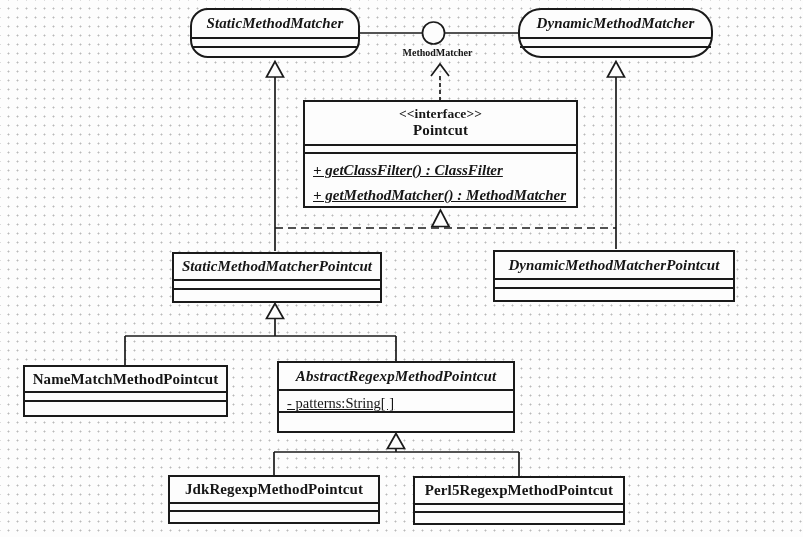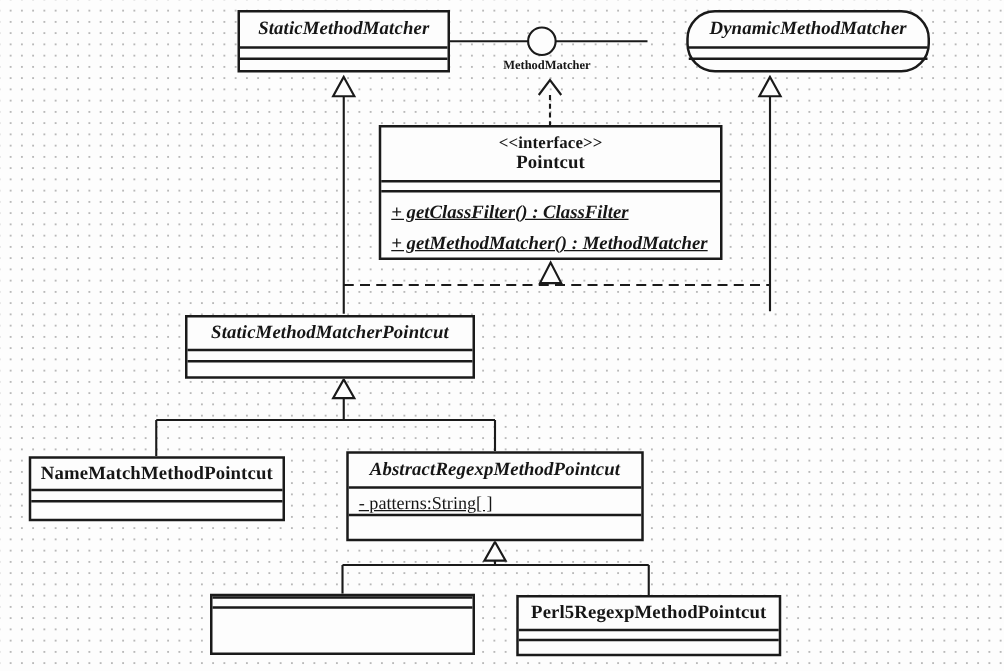--- a/index.html
+++ b/index.html
@@ -109,66 +109,72 @@
       <polygon points="440.5,210 432,226.5 449,226.5"></polygon>
       <polygon points="275,303.5 266.5,318.5 283.5,318.5"></polygon>
       <polygon points="396,433.5 387.5,448.5 404.5,448.5"></polygon>
 
       <circle cx="433.5" cy="33" r="11"></circle>
     </g>
   </svg>
 
   <div class="float-label" style="left:370px; top:47px; width:135px;">MethodMatcher</div>
 
-  <div class="uml-class" style="left:190px; top:8px; width:170px; height:50px;">
+  <div class="uml-class" style="left:190px; top:8px; width:170px; height:50px;border-radius:18px;">
     <div class="uml-title abstract" style="height:27px;">StaticMethodMatcher</div>
     <div class="cmp" style="height:9px;"></div>
     <div class="cmp grow"></div>
   </div>
 
-  <div class="uml-class" style="left:549px; top:8px; width:195px; height:50px;border-radius:23px;">
+  <div class="uml-class" style="left:518px; top:8px; width:195px; height:50px;border-radius:23px;">
     <div class="uml-title abstract" style="height:27px;">DynamicMethodMatcher</div>
     <div class="cmp" style="height:9px;"></div>
     <div class="cmp grow"></div>
   </div>
 
   <div class="uml-class" style="left:303px; top:100px; width:275px; height:108px;">
     <div class="uml-title" style="height:42px;">
       <span class="stereotype">&lt;&lt;interface&gt;&gt;</span>
       <span class="iface-name">Pointcut</span>
     </div>
     <div class="cmp" style="height:8px;"></div>
     <div class="cmp grow">
       <div class="member meth" style="padding-top:5px;">+ getClassFilter() : ClassFilter</div>
       <div class="member meth">+ getMethodMatcher() : MethodMatcher</div>
     </div>
   </div>
 
-  <div class="uml-class" style="left:148px; top:252px; width:232px; height:51px;">
+  <div class="uml-class" style="left:172px; top:252px; width:210px; height:51px;">
     <div class="uml-title abstract" style="height:25px;">StaticMethodMatcherPointcut</div>
     <div class="cmp" style="height:9px;"></div>
     <div class="cmp grow"></div>
   </div>
 
+  <div class="uml-class" style="left:493px; top:250px; width:242px; height:52px;">
+    <div class="uml-title abstract" style="height:26px;">DynamicMethodMatcherPointcut</div>
+    <div class="cmp" style="height:9px;"></div>
+    <div class="cmp grow"></div>
+  </div>
 
   <div class="uml-class" style="left:23px; top:365px; width:205px; height:52px;">
     <div class="uml-title" style="height:24px;">NameMatchMethodPointcut</div>
     <div class="cmp" style="height:9px;"></div>
     <div class="cmp grow"></div>
   </div>
 
   <div class="uml-class" style="left:277px; top:361px; width:238px; height:72px;">
     <div class="uml-title abstract" style="height:26px;">AbstractRegexpMethodPointcut</div>
     <div class="cmp" style="height:22px;">
       <div class="member">- patterns:String[ ]</div>
     </div>
     <div class="cmp grow"></div>
   </div>
 
   <div class="uml-class" style="left:168px; top:475px; width:212px; height:49px;">
+    <div class="uml-title" style="height:25px;">JdkRegexpMethodPointcut</div>
     <div class="cmp" style="height:8px;"></div>
     <div class="cmp grow"></div>
   </div>
 
   <div class="uml-class" style="left:413px; top:476px; width:212px; height:49px;">
     <div class="uml-title" style="height:25px;text-align:right;">Perl5RegexpMethodPointcut</div>
     <div class="cmp" style="height:8px;"></div>
     <div class="cmp grow"></div>
   </div>
 

